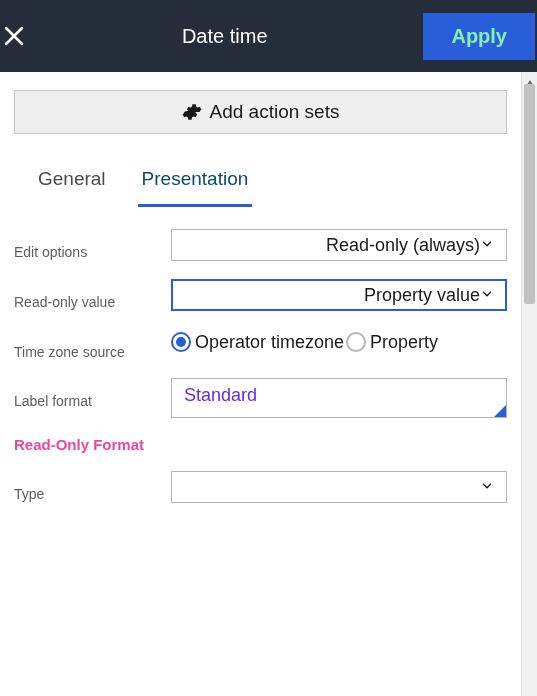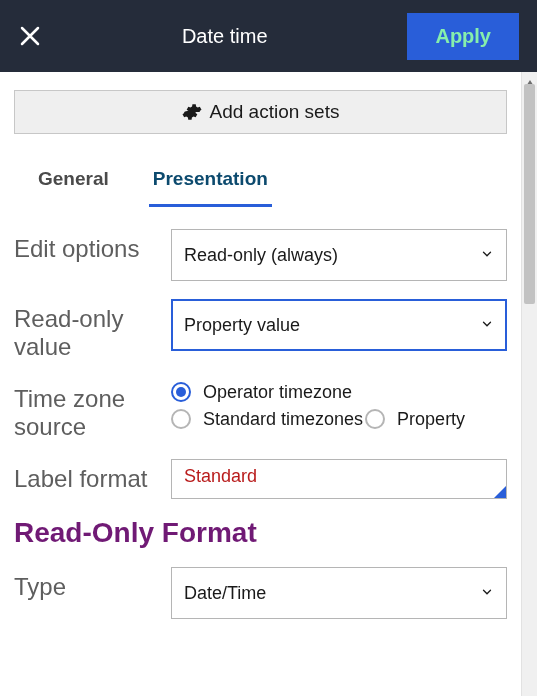--- a/index.html
+++ b/index.html
@@ -5,21 +5,21 @@
   * { box-sizing: border-box; margin: 0; padding: 0; }
   html, body { width: 537px; height: 696px; font-family: Arial, Helvetica, sans-serif; overflow: hidden; }
   body { display: flex; flex-direction: column; background: #fff; }
 
   .header {
     background: #252c3a;
     height: 72px;
     display: flex;
     align-items: center;
     justify-content: space-between;
-    padding: 0 18px;
+    padding: 0 2px;
     flex-shrink: 0;
   }
   .close-icon { width: 24px; height: 24px; cursor: pointer; }
   .header-title { color: #fff; font-size: 20px; font-weight: 400; }
   .apply-btn {
     background: #295ed9;
     color: #86efac;
     border: none;
     font-size: 20px;
     font-weight: 700;
@@ -42,68 +42,68 @@
     border: 1px solid #c7c7c7;
     background: #efefef;
     height: 44px;
     font-size: 19px;
     color: #1a1a1a;
     cursor: pointer;
     margin-bottom: 24px;
   }
   .gear-icon { width: 20px; height: 20px; }
 
-  .tabs { display: flex; gap: 36px; padding: 0 20px 0 20px; margin-bottom: 22px; font-weight: bold; }
+  .tabs { display: flex; gap: 28px; padding: 0 20px 0 20px; margin-bottom: 22px; }
   .tab { font-size: 19px; color: #4a4a4a; padding: 10px 4px 14px 4px; cursor: pointer; }
   .tab.active { color: #0c4a6e; border-bottom: 3px solid #295ed9; }
 
   .form-row { display: flex; align-items: flex-start; gap: 12px; margin-bottom: 18px; }
-  .form-label { width: 145px; font-size: 24px; color: #5e5e5e; padding-top: 6px; }
+  .form-label { width: 145px; font-size: 14px; color: #5e5e5e; padding-top: 6px; margin-top: 9px; }
   .form-control { flex: 1; }
 
   .select {
     width: 100%;
-    height: 52px;
+    height: 32px;
     border: 1px solid #b5b5b5;
     background: #fff;
     display: flex;
     align-items: center;
-    justify-content: space-between;
+    justify-content: flex-end;
     padding: 0 12px;
     font-size: 18px;
     color: #1a1a1a;
     cursor: pointer;
   }
   .select.focused { border: 2px solid #295ed9; padding: 0 11px; }
   .chev { width: 14px; height: 14px; flex-shrink: 0; }
 
   .textarea {
     width: 100%;
     height: 40px;
     border: 1px solid #b5b5b5;
     background: #fff;
     font-size: 18px;
-    color: #b91c1c;
+    color: #6d28d9;
     padding: 6px 12px;
     position: relative;
   }
   .resize-handle {
     position: absolute; right: 0; bottom: 0; width: 0; height: 0;
     border-left: 12px solid transparent;
     border-bottom: 12px solid #295ed9;
   }
 
   .radio-group { display: flex; flex-wrap: wrap; gap: 4px 2px; align-items: center; font-size: 18px; color: #1a1a1a; padding-top: 2px; }
-  .radio-item { display: flex; align-items: center; gap: 12px; cursor: pointer; }
+  .radio-item { display: flex; align-items: center; gap: 4px; cursor: pointer; }
   .radio-circle { width: 20px; height: 20px; border: 2px solid #b5b5b5; border-radius: 50%; display: flex; align-items: center; justify-content: center; flex-shrink: 0; }
   .radio-circle.checked { border-color: #295ed9; }
   .radio-dot { width: 10px; height: 10px; border-radius: 50%; background: #295ed9; }
   .radio-text { line-height: 1.25; }
 
-  .section-title { font-size: 28px; font-weight: 700; color: #701a75; margin: 6px 0 18px 0; }
+  .section-title { font-size: 15px; font-weight: 700; color: #ec4899; margin: 6px 0 18px 0; }
 </style>
 </head>
 <body>
 
 <div class="header">
   <span class="close-icon">
     <svg viewBox="0 0 24 24" width="24" height="24">
         <path d="M4 4 L20 20 M20 4 L4 20" stroke="#fff" stroke-width="2.5" stroke-linecap="round"></path>
       </svg>
   </span>
@@ -161,24 +161,20 @@
       <div class="form-control">
         <div class="radio-group">
           <div class="radio-item">
             <span class="radio-circle checked">
                 <span class="radio-dot"></span>
               </span>
             <span class="radio-text">Operator timezone</span>
           </div>
           <div class="radio-item">
             <span class="radio-circle"></span>
-            <span class="radio-text">Standard timezones</span>
-          </div>
-          <div class="radio-item">
-            <span class="radio-circle"></span>
             <span class="radio-text">Property</span>
           </div>
         </div>
       </div>
     </div>
 
     <div class="form-row">
       <div class="form-label">Label format</div>
       <div class="form-control">
         <div class="textarea">
@@ -187,21 +183,20 @@
         </div>
       </div>
     </div>
 
     <div class="section-title">Read-Only Format</div>
 
     <div class="form-row">
       <div class="form-label">Type</div>
       <div class="form-control">
         <div class="select">
-          <span>Date/Time</span>
           <span>
             <svg class="chev" viewBox="0 0 24 24">
                 <path d="M6 9l6 6 6-6" stroke="#1a1a1a" stroke-width="2.2" fill="none" stroke-linecap="round"></path>
               </svg>
           </span>
         </div>
       </div>
     </div>
 
 

